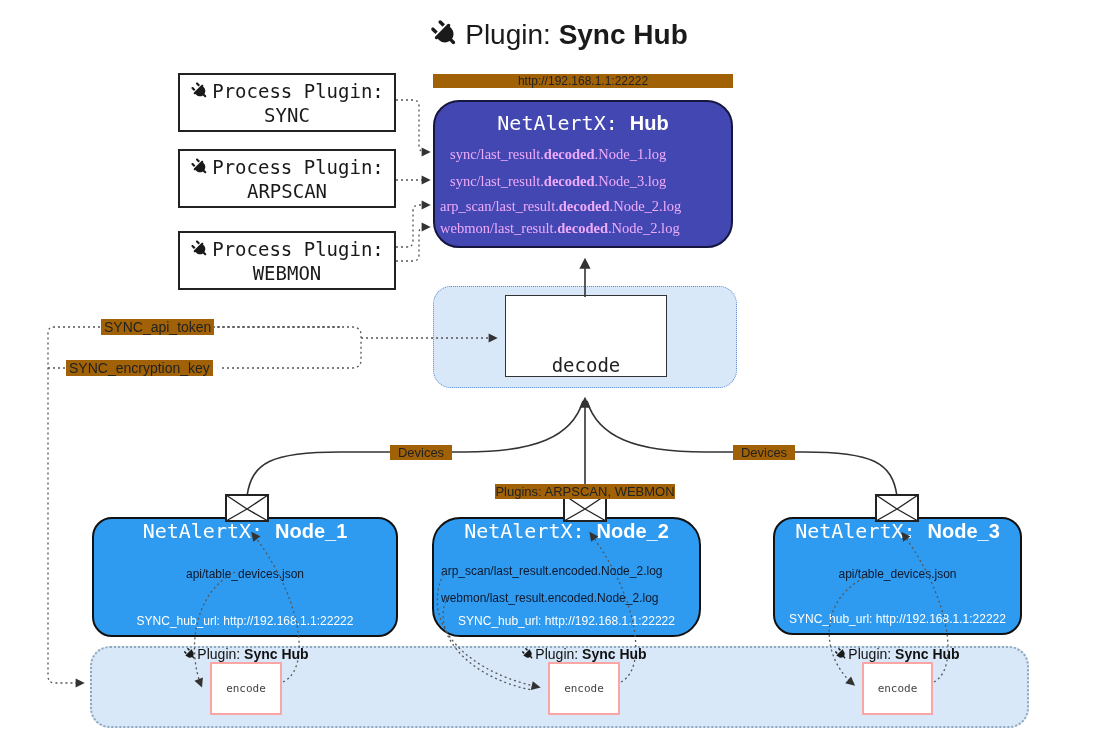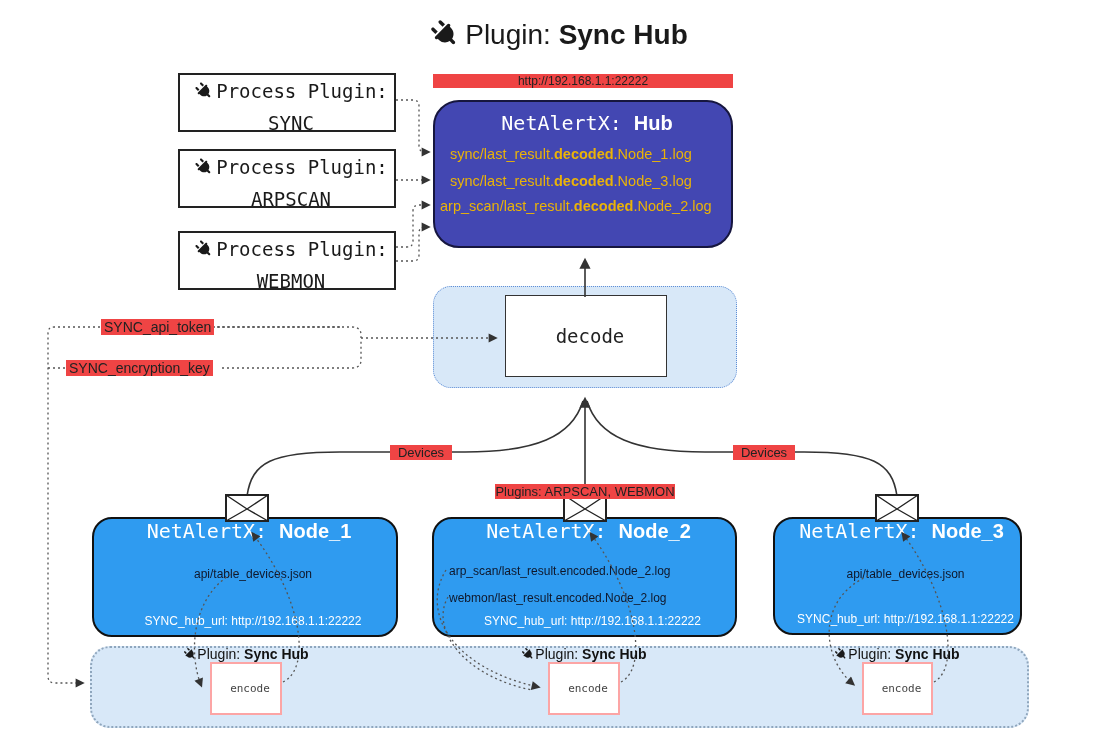--- a/index.html
+++ b/index.html
@@ -1,59 +1,59 @@
 <!DOCTYPE html>
 <html><head>
 <meta charset="utf-8">
 <style>
   html,body{margin:0;padding:0;background:#fff;}
   .canvas{position:relative;width:1117px;height:754px;background:#fff;overflow:hidden;
           font-family:"Liberation Sans",sans-serif;}
   .mono{font-family:"DejaVu Sans Mono",monospace;}
   
   .panel{position:absolute;z-index:1;border-radius:20px;}
-  .box{position:absolute;z-index:2;box-sizing:border-box;padding-left:8px;}
+  .box{position:absolute;z-index:2;box-sizing:border-box;}
   .wires{position:absolute;inset:0;z-index:3;pointer-events:none;}
   .env{position:absolute;z-index:4;}
-  .lbl{position:absolute;z-index:5;background:#ef4444;color:#222;white-space:nowrap;}
+  .lbl{position:absolute;z-index:5;background:#a16207;color:#222;white-space:nowrap;}
   
   .title{position:absolute;top:18px;left:0;width:1117px;text-align:center;z-index:2;
          font-size:28px;color:#1a1a1a;}
   .title .plug-svg{width:32px;height:32px;vertical-align:-6px;margin-right:4px;}
   .title b{font-weight:700;}
   
   .proc{left:178px;width:218px;height:59px;background:#fff;border:2px solid #222;
         text-align:center;color:#1a1a1a;}
   .proc .l1{margin-top:5px;font-size:19px;display:flex;align-items:center;justify-content:center;gap:2px;}
   .proc .l1 .plug-svg{width:20px;height:20px;}
-  .proc .l2{font-size:19px;margin-top:10px;}
+  .proc .l2{font-size:19px;margin-top:2px;}
   
   .hub{left:433px;top:100px;width:300px;height:148px;background:#4347b2;border:2px solid #16163f;
        border-radius:26px;color:#fff;}
   .hub-title{text-align:center;margin-top:9px;font-size:20px;}
   .hub-title b{font-family:"Liberation Sans",sans-serif;font-weight:700;}
-  .hub-log{position:absolute;left:0;width:100%;font-size:14.5px;color:#eab308;line-height:17px;}
+  .hub-log{position:absolute;left:0;width:100%;font-size:14.5px;color:#f0abfc;line-height:17px;font-family:Liberation Serif, serif;}
   .hub-log b{font-weight:700;}
   .log1,.log2{padding-left:15px;}
   .log3,.log4{padding-left:5px;}
   .log1{top:44px;} .log2{top:71px;} .log3{top:96px;} .log4{top:118px;}
   
   .decode-panel{left:433px;top:286px;width:302px;height:100px;background:#d8e8f8;
                 border:1.6px dotted #5f8ed6;border-radius:18px;}
   .decode-box{left:505px;top:295px;width:162px;height:82px;background:#fff;border:1.8px solid #333;
-              display:flex;align-items:center;justify-content:center;font-size:19px;color:#222;}
+              display:flex;align-items:flex-end;justify-content:center;font-size:19px;color:#222;}
   
   .node{background:#2f9bf0;border:2px solid #111;border-radius:20px;color:#fff;}
   .node-title{text-align:center;font-size:20px;}
   .node-title b{font-family:"Liberation Sans",sans-serif;font-weight:700;}
   .node-line{position:absolute;width:100%;text-align:center;font-size:12px;color:#0f172a;}
   .node-line.left{text-align:left;padding-left:7px;box-sizing:border-box;}
   .node-footer{position:absolute;bottom:7px;width:100%;text-align:center;font-size:12px;color:#fff;}
   .node1{left:92px;top:517px;width:306px;height:120px;}
-  .node2{left:432px;top:517px;width:305px;height:120px;}
+  .node2{left:432px;top:517px;width:269px;height:120px;border-radius:28px;}
   .node3{left:773px;top:517px;width:249px;height:118px;}
   
   .env{width:44px;height:28px;}
   .env1{left:225px;top:494px;} .env2{left:563px;top:494px;} .env3{left:875px;top:494px;}
   
   .bottom-panel{left:90px;top:646px;width:935px;height:78px;background:#d8e8f8;
                 border:2px dotted #8fa6bd;}
   .enc{background:#fff;border:2px solid #fca5a5;display:flex;align-items:center;justify-content:center;
        font-size:11px;color:#444;z-index:2;}
   .enc1{left:210px;top:662px;width:72px;height:53px;}
@@ -123,20 +123,21 @@
         <span>Process Plugin:</span>
       </div>
     <div class="l2">WEBMON</div>
   </div>
 
   <div class="box hub">
     <div class="hub-title mono"><span>NetAlertX: </span><b>Hub</b></div>
     <div class="hub-log log1"><span>sync/last_result.</span><b>decoded</b><span>.Node_1.log</span></div>
     <div class="hub-log log2"><span>sync/last_result.</span><b>decoded</b><span>.Node_3.log</span></div>
     <div class="hub-log log3"><span>arp_scan/last_result.</span><b>decoded</b><span>.Node_2.log</span></div>
+    <div class="hub-log log4"><span>webmon/last_result.</span><b>decoded</b><span>.Node_2.log</span></div>
   </div>
 
   <div class="panel decode-panel"></div>
   <div class="box decode-box mono">
       <span>decode</span>
     </div>
 
   <div class="box node node1">
     <div class="node-title mono"><span>NetAlertX: </span><b>Node_1</b></div>
     <div class="node-line" style="top:48px">api/table_devices.json</div>

